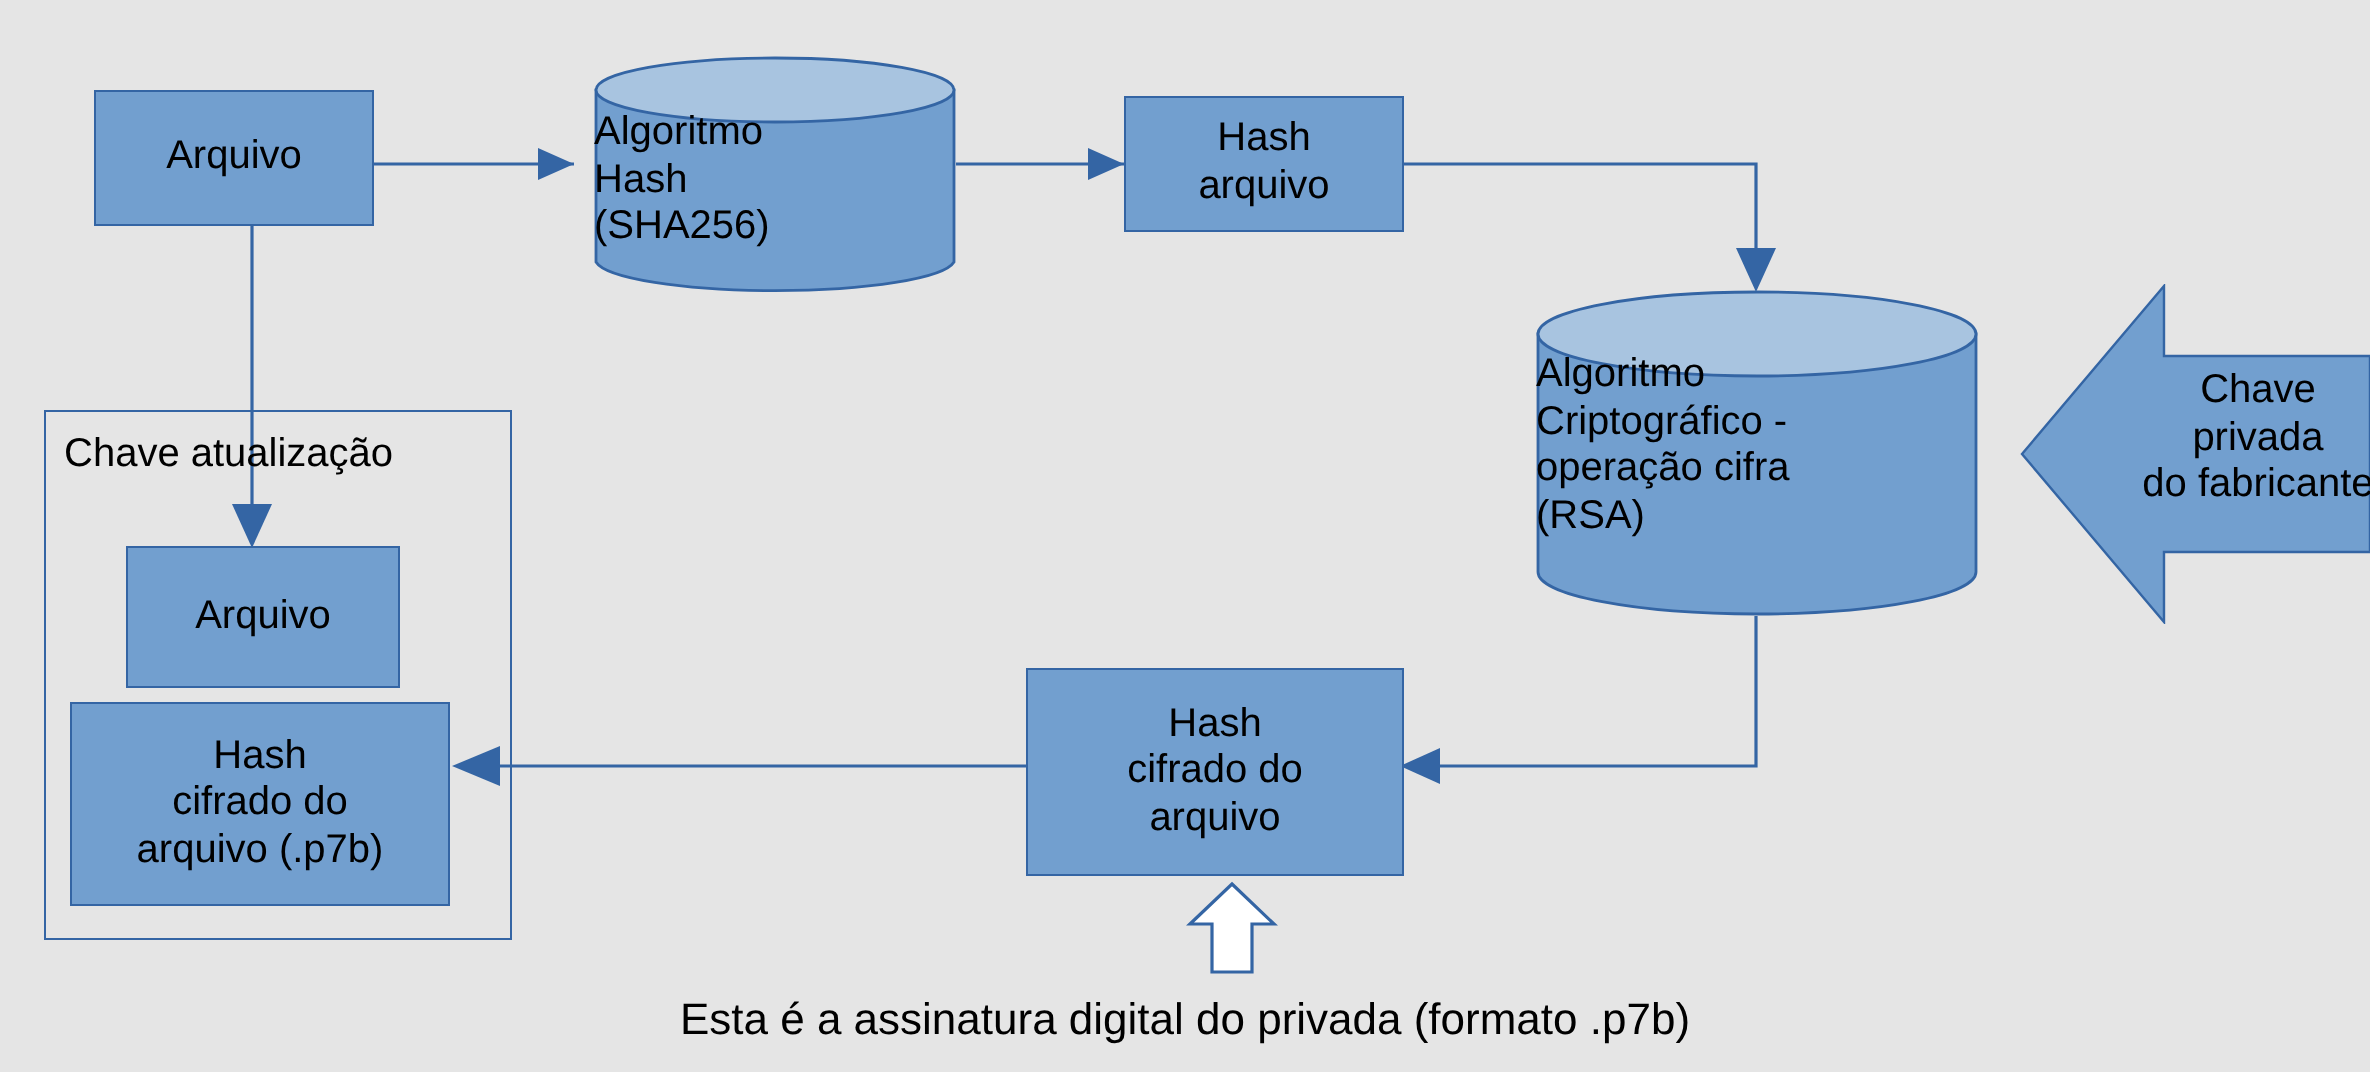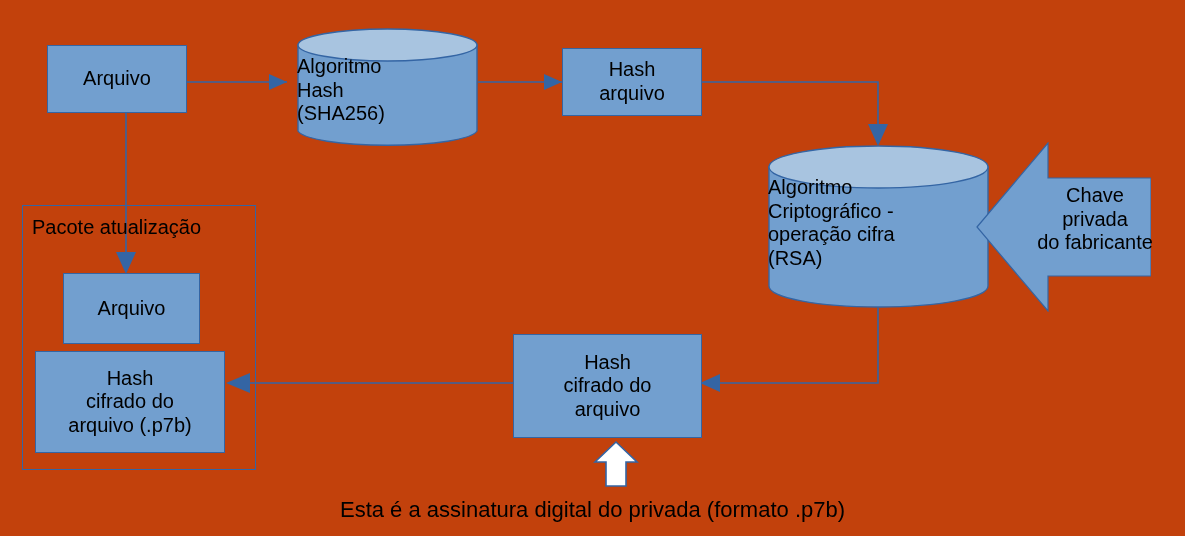--- a/index.html
+++ b/index.html
@@ -4,21 +4,21 @@
 <style>
   html, body {
     margin: 0;
     padding: 0;
     background: #ffffff;
   }
   #canvas {
     position: relative;
     width: 1185px;
     height: 536px;
-    background: #c2410c;
+    background: #e5e5e5;
     font-family: "Liberation Sans", sans-serif;
     overflow: hidden;
   }
   .node {
     position: absolute;
     box-sizing: border-box;
     background: #729fcf;
     border: 1px solid #3465a4;
     color: #000000;
     display: flex;
@@ -128,21 +128,21 @@
     <svg width="221" height="164" viewBox="0 0 221 164">
       <path d="M1,22 L1,141 A109.5,21 0 0 0 220,141 L220,22 Z" fill="#729fcf" stroke="#3465a4" stroke-width="1.4"></path>
       <ellipse cx="110.5" cy="22" rx="109.5" ry="21" fill="#a8c4e0" stroke="#3465a4" stroke-width="1.4"></ellipse>
     </svg>
     <div class="cyl-text" style="top:31px;">Algoritmo
 Criptográfico -
 operação cifra
 (RSA)</div>
   </div>
 
-  <div class="arrowshape" style="left:976px;top:142px;width:175px;height:170px;">
+  <div class="arrowshape" style="left:1010px;top:142px;width:175px;height:170px;">
     <svg width="175" height="170" viewBox="0 0 175 170">
       <path d="M1,85 L72,1 L72,36 L175,36 L175,134 L72,134 L72,169 Z" fill="#729fcf" stroke="#3465a4" stroke-width="1.2"></path>
     </svg>
     <div class="at" style="left:60px;top:42px;width:118px;">Chave
 privada
 do fabricante</div>
   </div>
 
   <div class="node" style="left:513px;top:334px;width:189px;height:104px;">
     <span>Hash
@@ -151,21 +151,21 @@
   </div>
 
   <div class="hollow" style="left:592px;top:440px;width:48px;height:48px;">
     <svg width="48" height="48" viewBox="0 0 48 48">
       <path d="M24,2 L45,22 L34,22 L34,46 L14,46 L14,22 L3,22 Z" fill="#ffffff" stroke="#3465a4" stroke-width="1.6" stroke-linejoin="miter"></path>
     </svg>
   </div>
 
   <div class="container-box" style="left:22px;top:205px;width:234px;height:265px;"></div>
 
-  <div class="container-label" style="left:32px;top:216px;">Pacote atualização</div>
+  <div class="container-label" style="left:32px;top:216px;">Chave atualização</div>
 
   <div class="node" style="left:63px;top:273px;width:137px;height:71px;">
     <span>Arquivo</span>
   </div>
 
   <div class="node" style="left:35px;top:351px;width:190px;height:102px;">
     <span>Hash
 cifrado do
 arquivo (.p7b)</span>
   </div>

